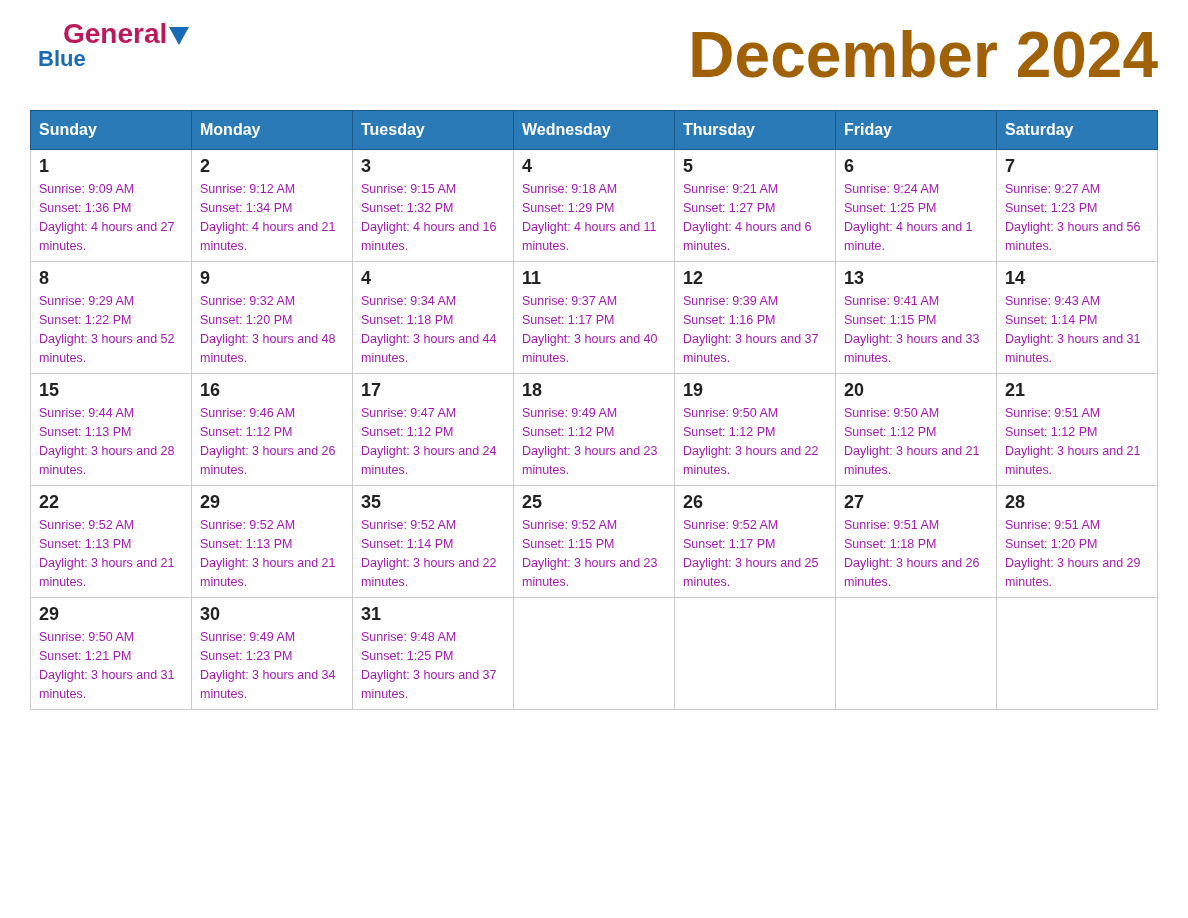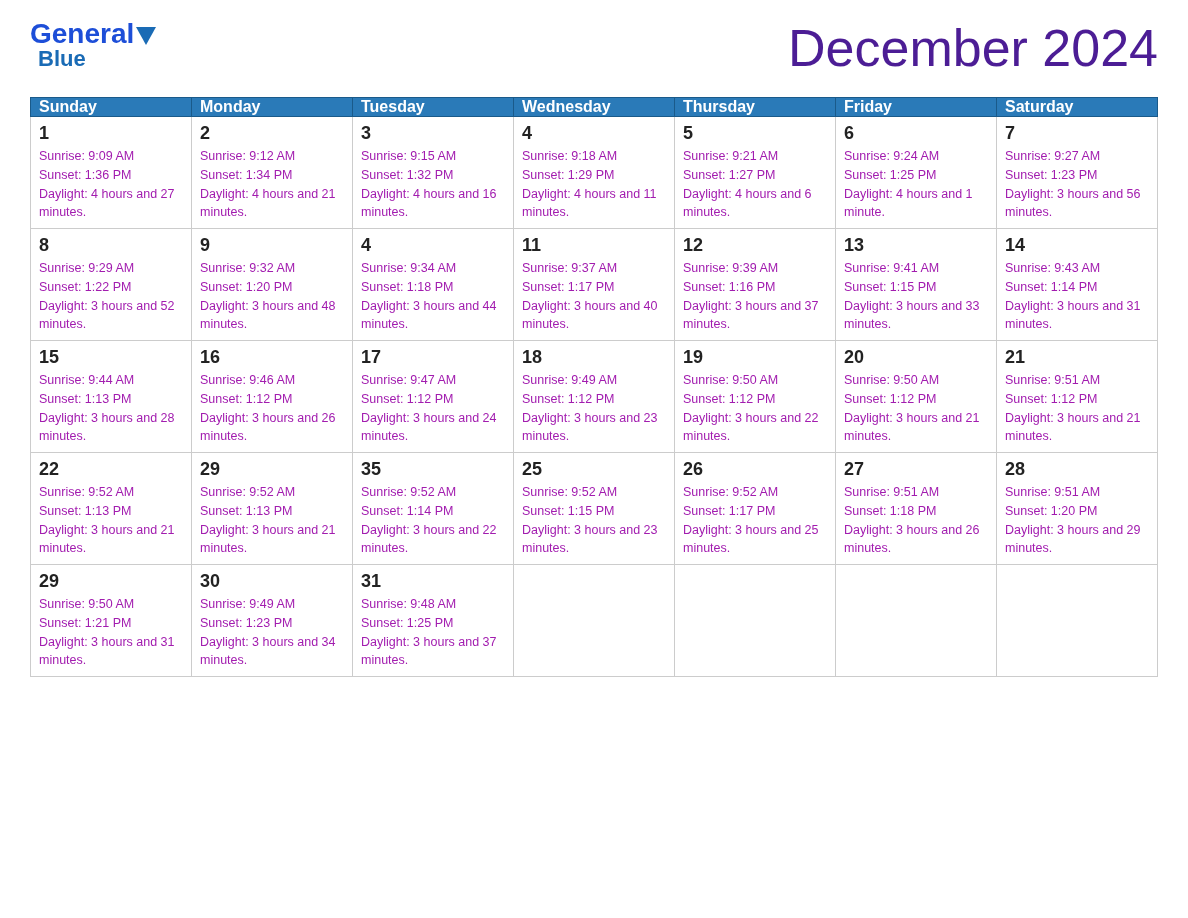--- a/index.html
+++ b/index.html
@@ -22,21 +22,21 @@
       align-items: flex-start;
     }
     .logo-text {
       display: flex;
       align-items: center;
       font-size: 28px;
       font-weight: bold;
       color: #333;
       line-height: 1;
     }
-    .logo-general { color: #1d4ed8; }
+    .logo-general { color: #be185d; margin-left: 33px; }
     .logo-triangle {
       width: 0;
       height: 0;
       border-left: 10px solid transparent;
       border-right: 10px solid transparent;
       border-top: 18px solid #1a6bb5;
       display: inline-block;
       margin-left: 2px;
       margin-top: 4px;
     }
@@ -44,41 +44,41 @@
       font-size: 22px;
       font-weight: bold;
       color: #1a6bb5;
       margin-top: -2px;
       margin-left: 8px;
     }
     .title-section {
       text-align: right;
     }
     .main-title {
-      font-size: 52px;
-      font-weight: 400;
-      color: #4c1d95;
+      font-size: 64px;
+      font-weight: 700;
+      color: #a16207;
       line-height: 1.1;
     }
     .subtitle {
       font-size: 22px;
       color: #555;
       font-weight: 400;
     }
     .calendar {
       width: 100%;
       border-collapse: collapse;
       border: 1px solid #bbb;
     }
     .calendar thead tr th {
       background: #2a7ab8;
       color: #fff;
       font-size: 16px;
       font-weight: 600;
-      padding: 0 8px;
+      padding: 10px 8px;
       text-align: left;
       border: 1px solid #1a5a8a;
     }
     .calendar tbody tr td {
       vertical-align: top;
       padding: 6px 8px;
       border: 1px solid #ccc;
       width: calc(100%/7);
       height: 110px;
       font-size: 13px;

